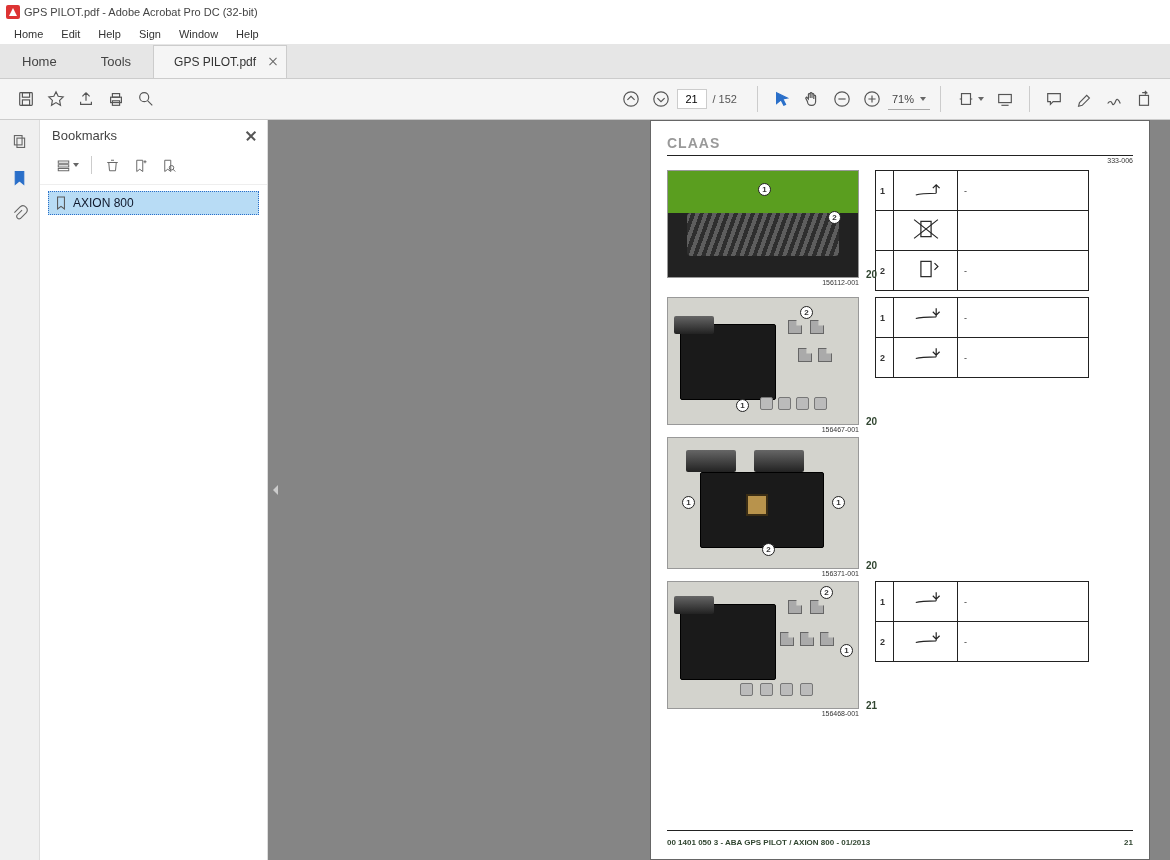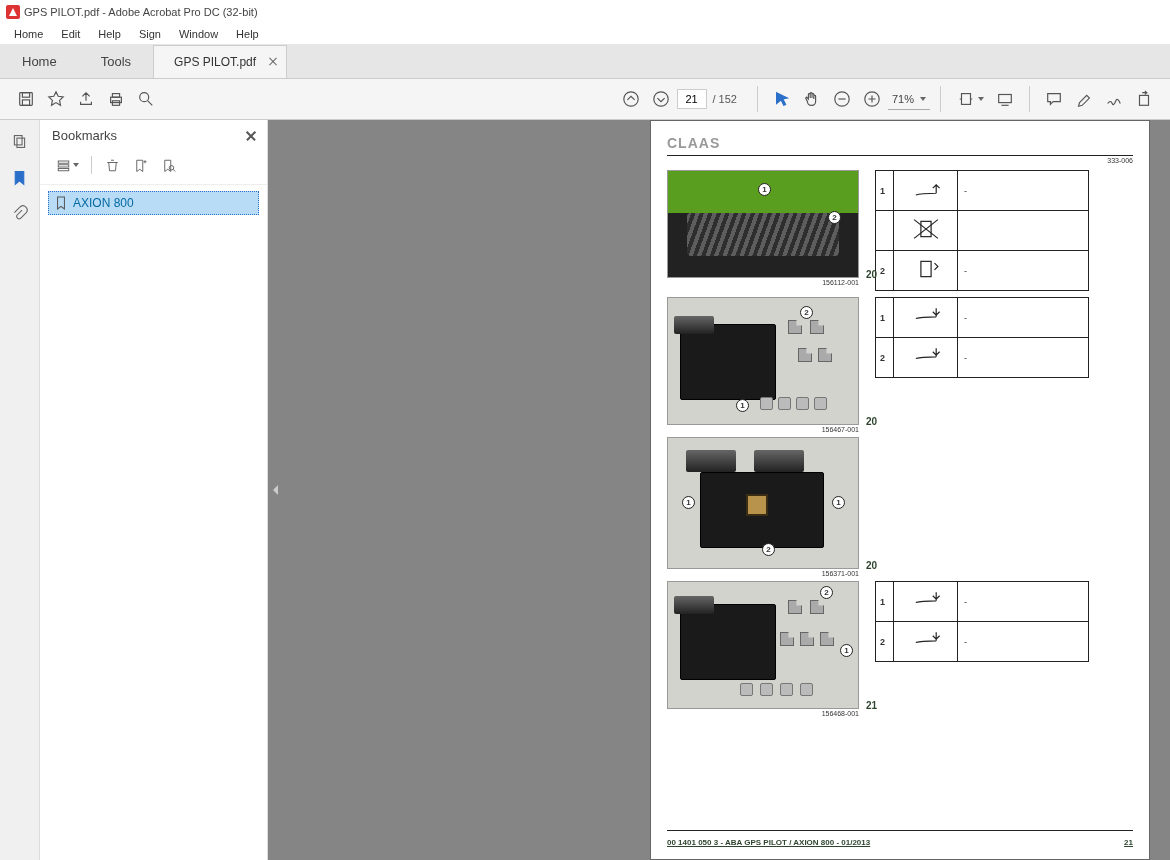--- a/index.html
+++ b/index.html
@@ -47,21 +47,21 @@
   .bm-close::before { transform: rotate(45deg); }
   .bm-close::after { transform: rotate(-45deg); }
   .bm-toolbar { display: flex; align-items: center; gap: 6px; padding: 5px 12px 8px; border-bottom: 1px solid #eee; }
   .bm-tbtn { width: 22px; height: 22px; display: flex; align-items: center; justify-content: center; cursor: pointer; }
   .bm-tbtn svg { width: 15px; height: 15px; fill: none; stroke: #666; stroke-width: 1.3; }
   .bm-tbtn.has-dd { width: 30px; gap: 2px; }
   .bm-vsep { width: 1px; height: 18px; background: #ccc; margin: 0 3px; }
   .bm-list { flex: 1; padding: 6px 8px; }
   .bm-item { display: flex; align-items: center; gap: 6px; padding: 4px 6px; background: #b8dcf5; border: 1px dotted #2a6fc9; cursor: pointer; }
   .bm-item svg { width: 12px; height: 14px; fill: none; stroke: #555; stroke-width: 1.2; }
-  .bm-item-text { font-size: 12px; color: #0369a1; }
+  .bm-item-text { font-size: 12px; color: #0f172a; }
   
   .doc-area { flex: 1; background: #858585; position: relative; display: flex; justify-content: flex-end; overflow: hidden; }
   .collapse-handle { position: absolute; left: 0; top: 50%; transform: translateY(-50%); width: 14px; height: 40px; background: #858585; display: flex; align-items: center; justify-content: center; cursor: pointer; }
   .collapse-handle::after { content: ""; width: 0; height: 0; border-top: 5px solid transparent; border-bottom: 5px solid transparent; border-right: 5px solid #ccc; }
   
   .page { width: 500px; background: #fff; margin: 0 20px 0 15px; position: relative; border: 1px solid #666; }
   .page-content { padding: 14px 16px 10px; height: 100%; position: relative; }
   .claas-logo { font-family: Arial; font-weight: bold; font-size: 14px; color: #999; letter-spacing: 1px; }
   .hr-top { border: none; border-top: 1.2px solid #222; margin-top: 4px; }
   .doc-id-top { text-align: right; font-size: 7px; color: #333; margin-top: 1px; }
@@ -79,21 +79,21 @@
   .fig-num { font-size: 10px; font-weight: bold; color: #304530; position: absolute; right: -18px; }
   
   .instr-table { width: 214px; border-collapse: collapse; }
   .instr-table td { border: 1px solid #222; padding: 0; vertical-align: middle; }
   .instr-table td.n { width: 18px; text-align: left; padding: 3px 4px; font-size: 9px; font-weight: bold; }
   .instr-table td.ic { width: 64px; height: 40px; text-align: center; }
   .instr-table td.ic svg { width: 34px; height: 26px; }
   .instr-table td.t { padding: 3px 6px; font-size: 9px; }
   
   .hr-bottom { border: none; border-top: 1.2px solid #222; position: absolute; bottom: 28px; left: 16px; right: 16px; }
-  .footer-row { position: absolute; bottom: 12px; left: 16px; right: 16px; display: flex; justify-content: space-between; font-size: 8px; font-weight: bold; color: #304530; text-decoration: underline; }
+  .footer-row { position: absolute; bottom: 12px; left: 16px; right: 16px; display: flex; justify-content: space-between; font-size: 8px; font-weight: bold; color: #304530; }
   
   
   .photo-bg { background: linear-gradient(#5a9e1f 40%, #222 40%); }
   .tubes { position: absolute; top: 40%; left: 10%; right: 10%; height: 40%; background: repeating-linear-gradient(110deg, #777 0 4px, #333 4px 8px); opacity: .7; border-radius: 4px; }
   
   
   .block-bg { background: #d3d3cd; }
   .valve-block { position: absolute; width: 96px; height: 76px; background: #1a1a1a; border: 1px solid #000; border-radius: 2px; }
   .actuator { position: absolute; width: 40px; height: 18px; background: linear-gradient(#666, #222); border-radius: 2px; }
   .brass { position: absolute; width: 22px; height: 22px; background: #b8934c; border: 2px solid #3a2d15; }

